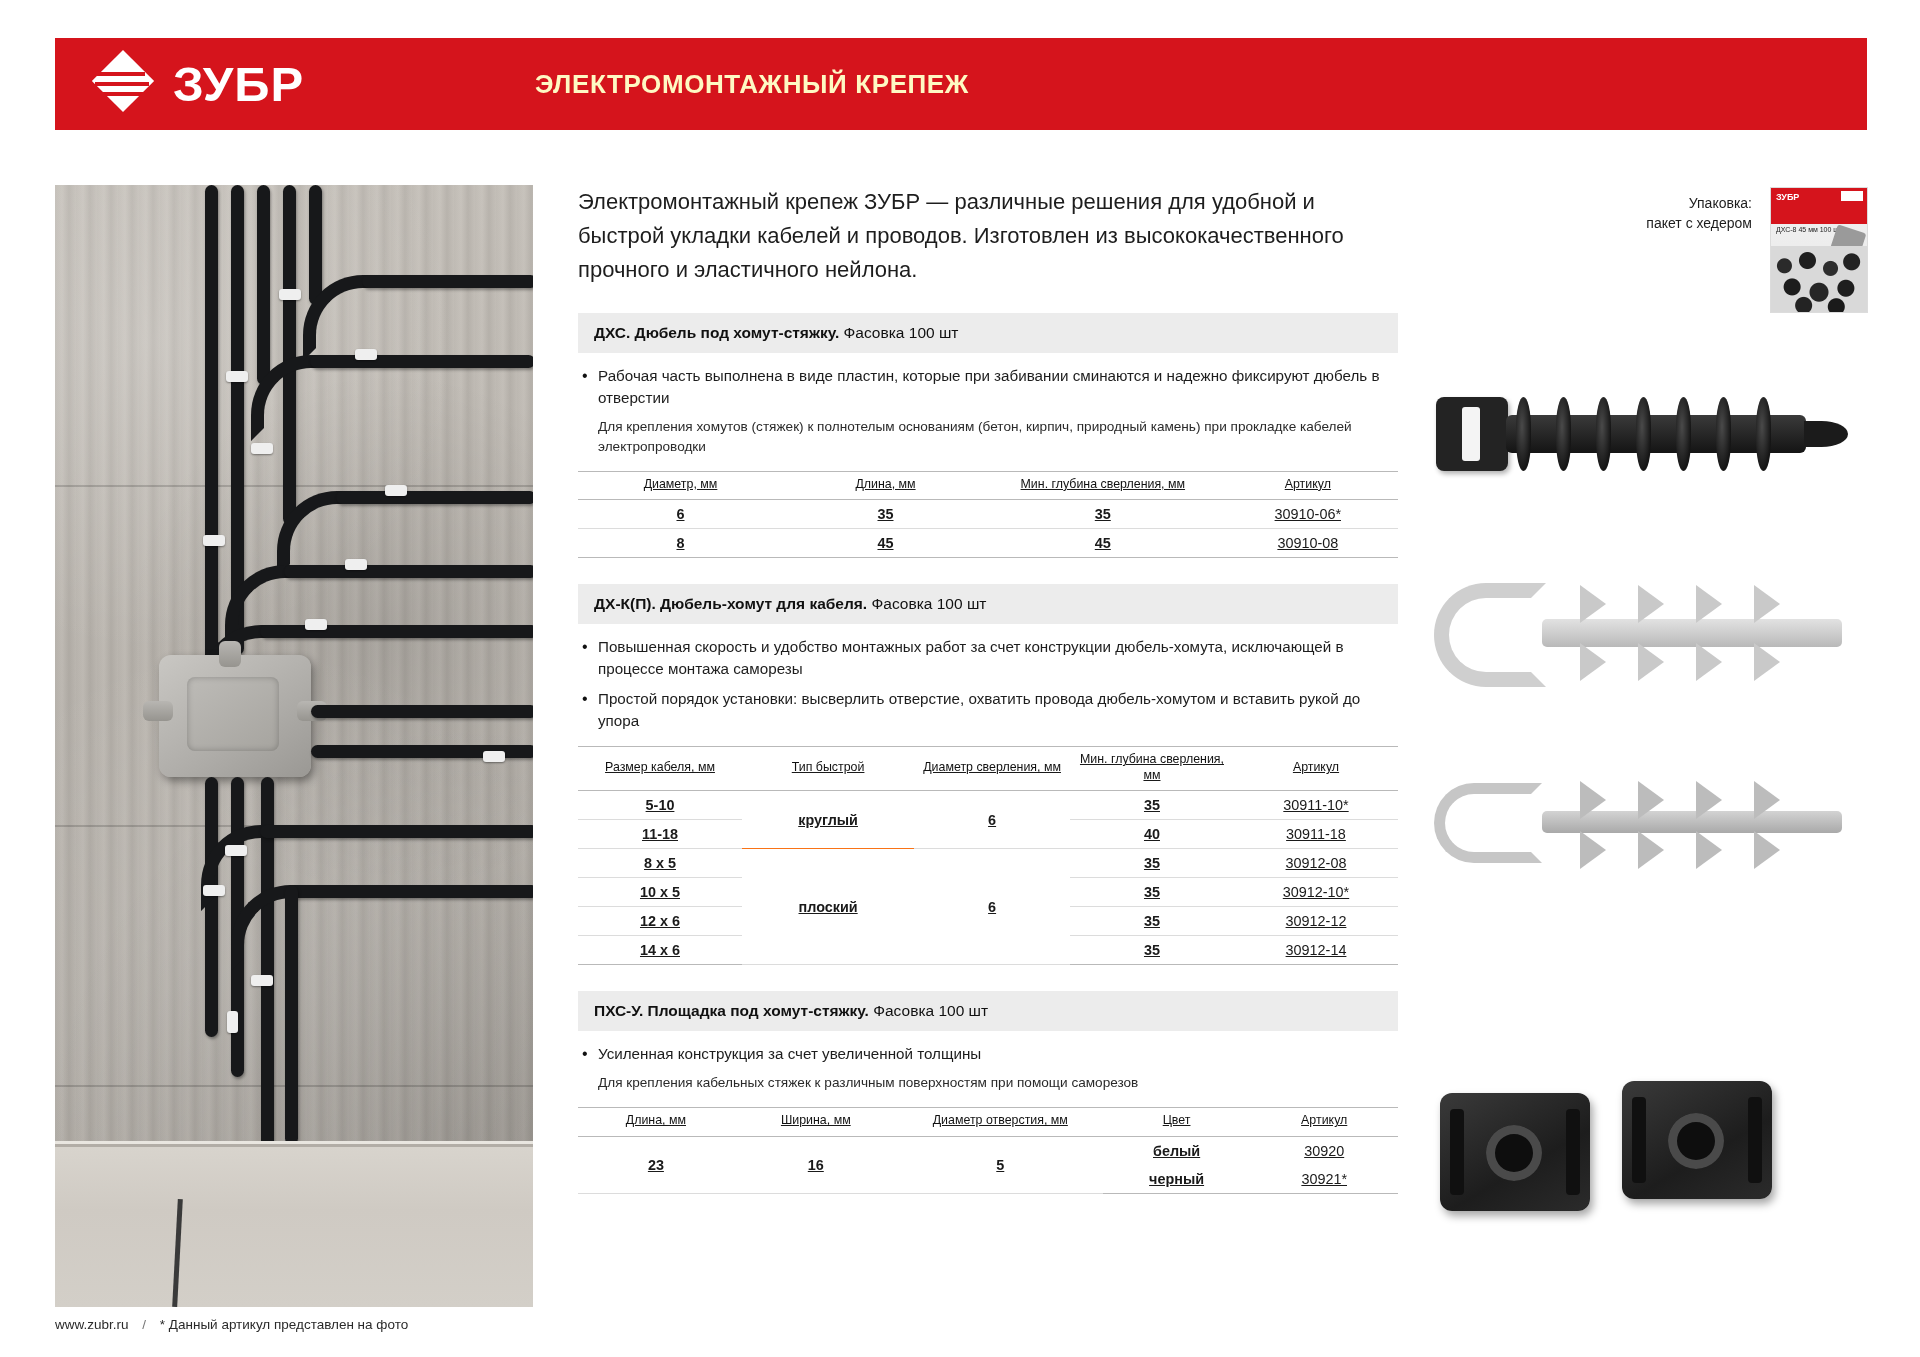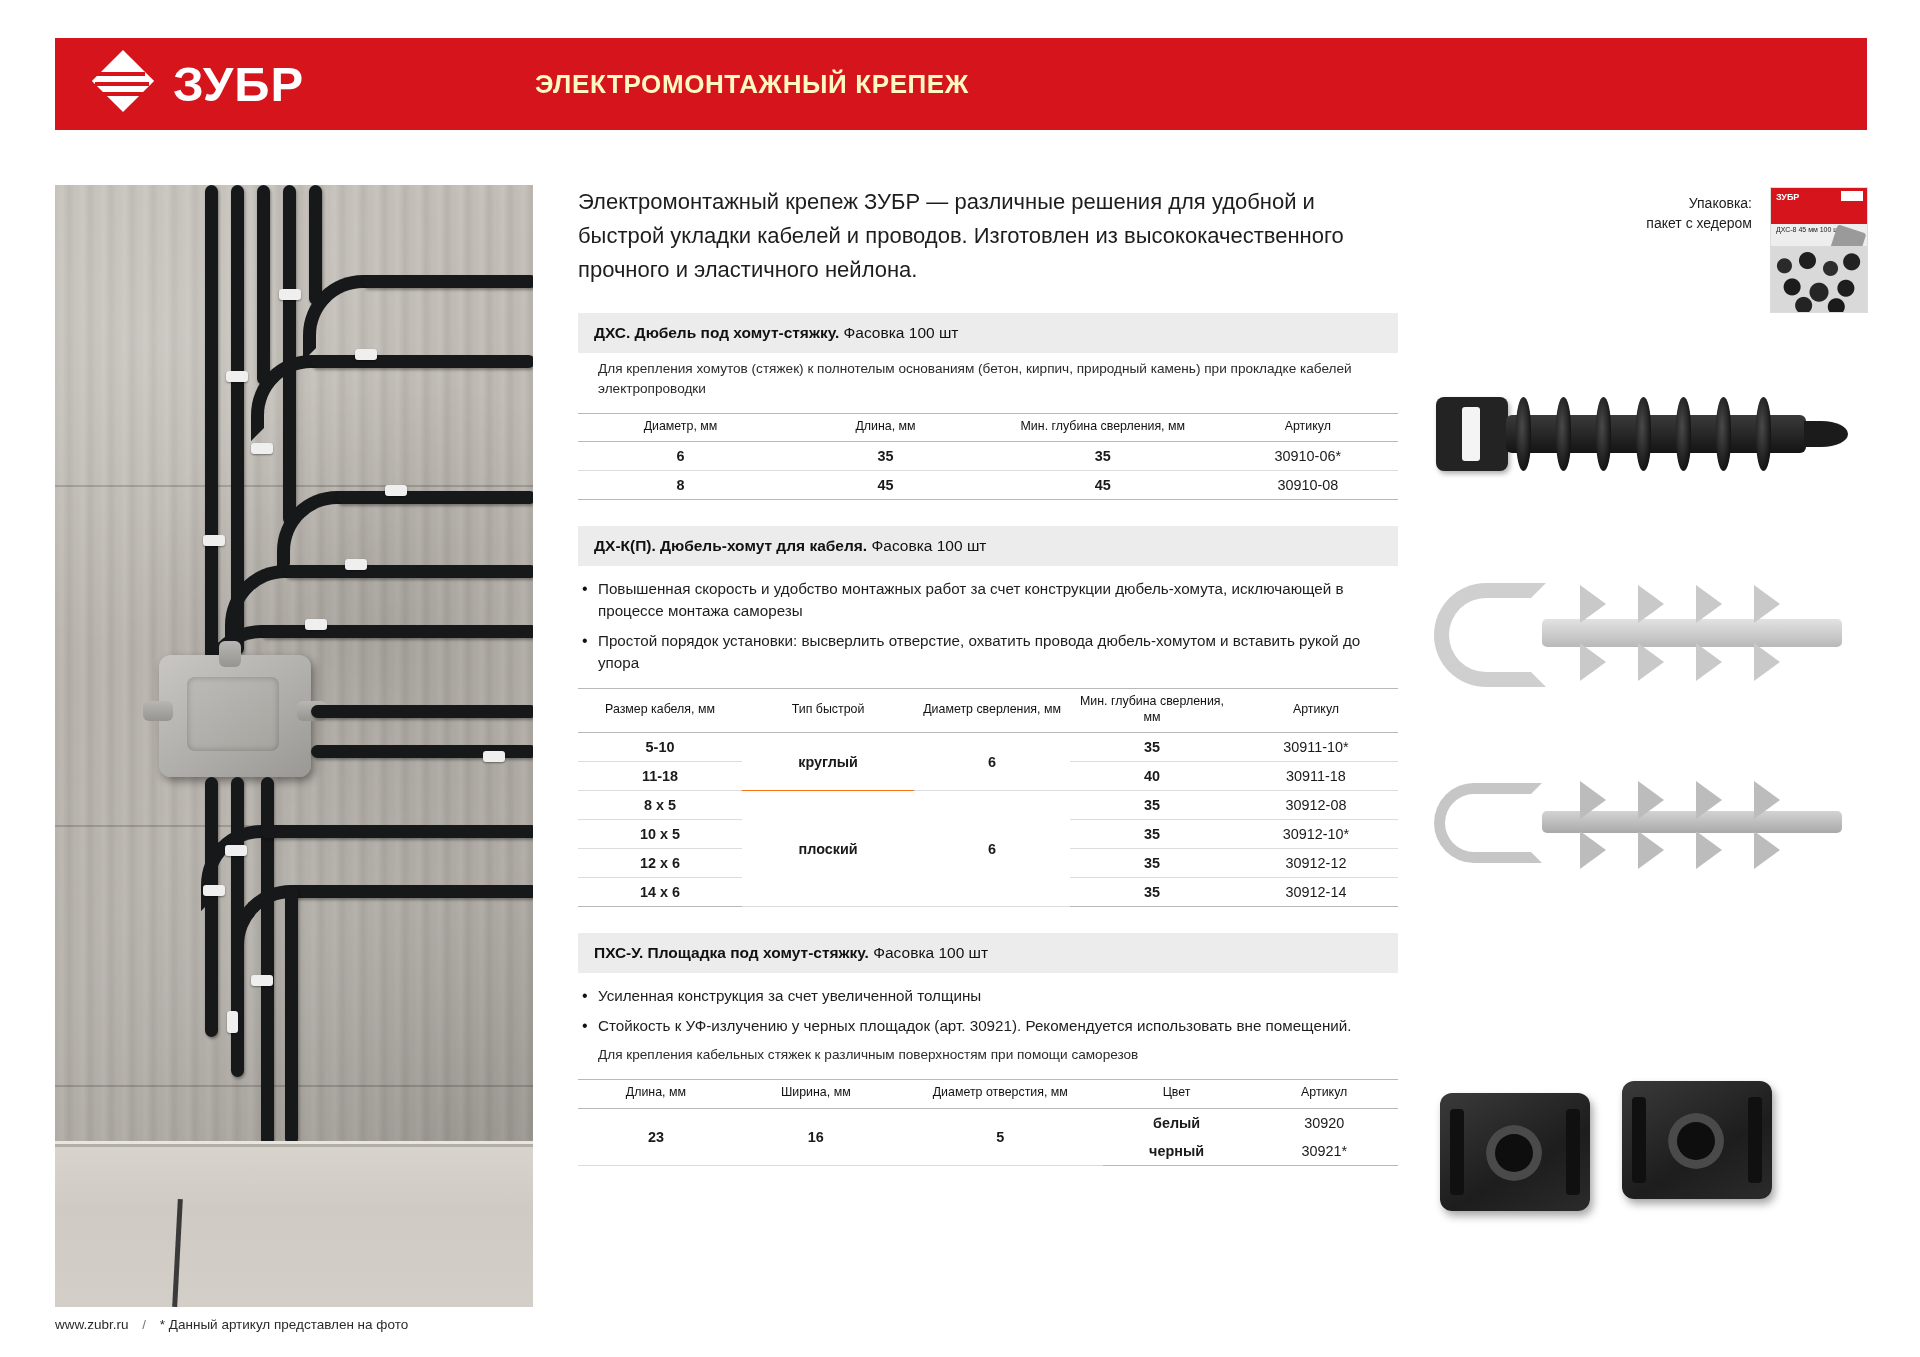--- a/index.html
+++ b/index.html
@@ -232,20 +232,21 @@
     line-height: 1.45;
     color: #2a2a2a;
     margin-top: 6px;
     padding-left: 20px;
   }
   table.spec {
     width: 100%;
     border-collapse: collapse;
     margin-top: 14px;
     font-size: 14px;
+    text-decoration: underline;
   }
   table.spec th {
     font-size: 12.4px;
     font-weight: normal;
     color: #111;
     padding: 5px 4px 7px 4px;
     text-align: center;
     border-bottom: 1px solid #b9b9b9;
     border-top: 1px solid #b9b9b9;
     line-height: 1.25;
@@ -567,20 +568,23 @@
 
   <div class="content">
 
     <div class="intro">Электромонтажный крепеж ЗУБР — различные решения для удобной и быстрой укладки кабелей и проводов. Изготовлен из высококачественного прочного и эластичного нейлона.</div>
 
     <div class="section">
       <div class="section-bar">
         <b>ДХС. Дюбель под хомут-стяжку.</b>
         <span class="light">Фасовка 100 шт</span>
       </div>
+      <ul class="bullets">
+        <li>Рабочая часть выполнена в виде пластин, которые при забивании сминаются и надежно фиксируют дюбель в отверстии</li>
+      </ul>
       <div class="note">Для крепления хомутов (стяжек) к полнотелым основаниям (бетон, кирпич, природный камень) при прокладке кабелей электропроводки</div>
       <table class="spec">
         <thead>
           <tr>
             <th style="width:25%">Диаметр, мм</th>
             <th style="width:25%">Длина, мм</th>
             <th style="width:28%">Мин. глубина сверления, мм</th>
             <th style="width:22%">Артикул</th>
           </tr>
         </thead>
@@ -659,21 +663,20 @@
       </table>
     </div>
 
     <div class="section">
       <div class="section-bar">
         <b>ПХС-У. Площадка под хомут-стяжку.</b>
         <span class="light">Фасовка 100 шт</span>
       </div>
       <ul class="bullets">
         <li>Усиленная конструкция за счет увеличенной толщины</li>
-        <li>Стойкость к УФ-излучению у черных площадок (арт. 30921). Рекомендуется использовать вне помещений.</li>
       </ul>
       <div class="note">Для крепления кабельных стяжек к различным поверхностям при помощи саморезов</div>
       <table class="spec">
         <thead>
           <tr>
             <th style="width:19%">Длина, мм</th>
             <th style="width:20%">Ширина, мм</th>
             <th style="width:25%">Диаметр отверстия, мм</th>
             <th style="width:18%">Цвет</th>
             <th style="width:18%">Артикул</th>

